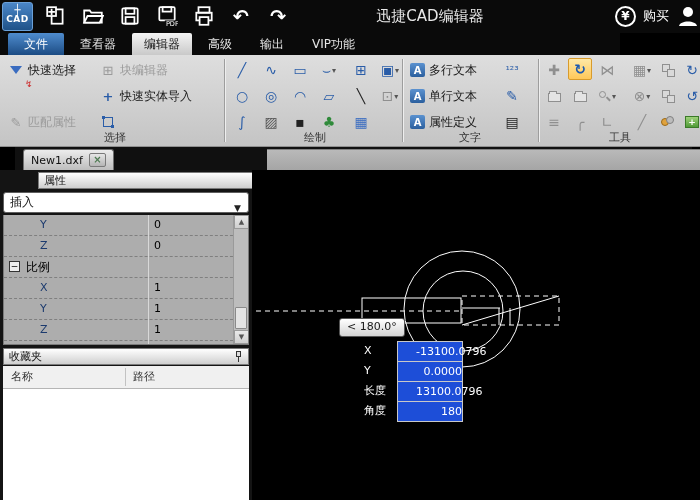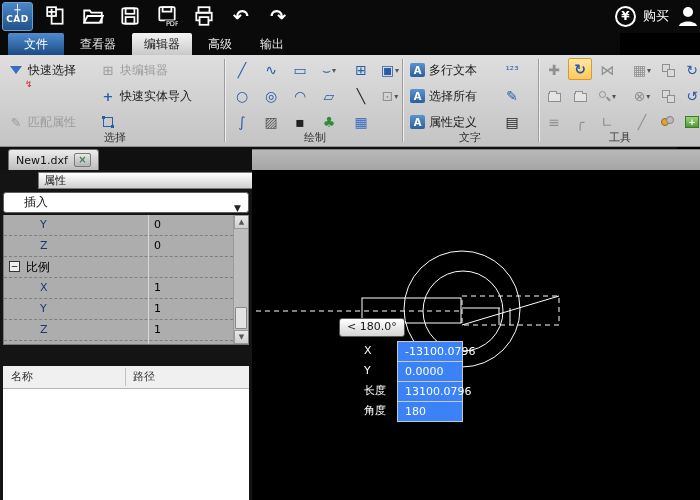--- a/index.html
+++ b/index.html
@@ -60,37 +60,37 @@
   .magic i{position:absolute;left:8px;top:8px;width:5px;height:1.5px;background:#8f8f8f;transform:rotate(45deg);}
   .folderic{width:13px;height:9px;border:1px solid #8f8f8f;background:#e4e4e4;position:relative;margin-top:3px;}
   .folderic:before{content:"";position:absolute;left:0;top:-3px;width:6px;height:2px;border:1px solid #8f8f8f;border-bottom:none;background:#e4e4e4;}
   .greentab{width:14px;height:12px;background:linear-gradient(#9fd27a,#4f9a37);border:1px solid #3a7a28;color:#fff;
             font-size:9px;line-height:10px;text-align:center;font-weight:bold;}
   .circles2{position:relative;width:14px;height:13px;}
   .circles2 b{position:absolute;left:0;top:2px;width:8px;height:8px;border-radius:50%;background:#e0a23c;border:1px solid #9a6a1a;}
   .circles2 i{position:absolute;left:5px;top:0;width:8px;height:8px;border-radius:50%;background:#bcbcbc;border:1px solid #808080;}
 
   
-  .tabrow{position:absolute;left:0;top:147px;width:677px;height:23px;background:#101010;}
+  .tabrow{position:absolute;left:15px;top:147px;width:677px;height:23px;background:#101010;}
   .graystrip{position:absolute;left:252px;top:2px;width:448px;height:21px;background:linear-gradient(#b9b9b9,#a5a5a5);border-top:1px solid #808080;}
   .doctab{position:absolute;left:8px;top:2px;height:21px;display:flex;align-items:center;gap:6px;padding:0 7px;
           background:linear-gradient(#ececec,#bdbdbd);border:1px solid #6f6f6f;border-bottom:none;border-radius:3px 3px 0 0;
           font-size:11px;color:#111;}
   .tabclose{width:17px;height:14px;background:linear-gradient(#e6e6e6,#b5b5b5);border:1px solid #7a7a7a;border-radius:2px;
             font-size:10px;line-height:12px;text-align:center;color:#4c7a50;font-weight:bold;}
 
   
   .dock{position:absolute;left:0;top:170px;width:252px;height:330px;background:#141414;}
   .phead{position:absolute;left:3px;width:246px;height:17px;background:linear-gradient(#ffffff,#cfcfcf);
          border:1px solid #7a7a7a;color:#111;font-size:11px;line-height:15px;padding-left:5px;}
   .pin{position:absolute;right:5px;top:2px;width:9px;height:11px;}
   .pin b{position:absolute;left:2px;top:0;width:5px;height:6px;border:1px solid #333;background:#ddd;}
   .pin i{position:absolute;left:4px;top:6px;width:1px;height:5px;background:#333;}
   .pdrop{position:absolute;left:3px;top:22px;width:246px;height:21px;background:#fff;border:1px solid #5f5f5f;border-radius:3px;
-         font-size:12px;color:#111;line-height:19px;padding-left:20px;}
+         font-size:12px;color:#111;line-height:19px;padding-left:6px;}
   .pdrop .dar{position:absolute;right:7px;top:6px;font-size:9px;color:#222;}
   .pgrid{position:absolute;left:3px;top:45px;width:246px;height:130px;background:#adadad;overflow:hidden;border:1px solid #7a7a7a;border-top:none;}
   .prow{position:relative;height:21px;border-bottom:1px dashed #7f7f7f;font-size:11px;line-height:20px;}
   .prow .lab{position:absolute;left:36px;color:#1b3a6e;}
   .prow .val{position:absolute;left:150px;color:#000;}
   .prow.group .lab{left:22px;color:#000;font-size:12px;}
   .collapse-box{position:absolute;left:5px;top:4px;width:11px;height:11px;border:1px solid #333;background:#eee;
                 font-size:9px;line-height:9px;text-align:center;color:#000;}
   .vline{position:absolute;left:144px;top:0;bottom:0;width:1px;background:#d8d8d8;}
   .sbar{position:absolute;right:0;top:0;bottom:0;width:15px;background:#bdbdbd;border-left:1px solid #9a9a9a;}
@@ -108,22 +108,22 @@
   
   .canvas{position:absolute;left:252px;top:170px;width:448px;height:330px;background:#000;}
   .canvas svg line,.canvas svg rect,.canvas svg circle{stroke:#fff;fill:none;stroke-width:1;}
   .canvas svg .dash{stroke-dasharray:5 4;}
   .angletip{position:absolute;left:87px;top:148px;height:19px;padding:1px 7px 0 7px;
             background:linear-gradient(#ffffff,#d4d4d4);border:1px solid #555;border-radius:3px;
             font-size:11px;color:#1a1a1a;white-space:nowrap;}
   .ctable{position:absolute;left:108px;top:171px;}
   .crow{position:relative;height:20px;}
   .clab{position:absolute;left:4px;width:34px;color:#fff;font-size:11px;line-height:20px;}
-  .cval{position:absolute;left:37px;top:0;width:66px;height:21px;border:1px solid #c8c8c8;background:#3b82f6;
-        color:#fff;font-size:11px;line-height:19px;padding-left:7px;}
+  .cval{position:absolute;left:37px;top:0;width:66px;height:21px;border:1px solid #c8c8c8;background:#1d4ed8;
+        color:#fff;font-size:11px;line-height:19px;padding-left:18px;text-align:right;}
 </style>
 </head>
 <body>
 
 <div id="app">
 
   <div class="titlebar">
     <div class="logo">
       <span class="cross">┼</span>
       <span class="cad">CAD</span>
@@ -164,40 +164,42 @@
             <rect x="6" y="11" width="8" height="7" fill="#0a0a0a"></rect>
           </svg>
       </div>
       <div class="tbtn">
           <span class="arrowchar">↶</span>
         </div>
       <div class="tbtn">
           <span class="arrowchar">↷</span>
         </div>
     </div>
+    <div class="apptitle">迅捷CAD编辑器</div>
     <div class="tbright">
       <span class="yen">
           <span>¥</span>
         </span>
       <span class="buytext">购买</span>
       <span class="person">
         <svg width="26" height="24" viewBox="0 0 24 24">
             <circle cx="11" cy="8" r="5" fill="#fff" stroke="none"></circle>
             <path d="M2 22c1-6 17-6 18 0z" fill="#fff" stroke="none"></path>
           </svg>
       </span>
     </div>
   </div>
 
   <div class="menubar">
     <div class="mitem file">文件</div>
     <div class="mitem">查看器</div>
     <div class="mitem active">编辑器</div>
     <div class="mitem">高级</div>
     <div class="mitem">输出</div>
+    <div class="mitem">VIP功能</div>
   </div>
 
   <div class="ribbon">
 
     <div class="rbtn" style="left:8px;top:4px;">
       <span class="ric">
           <span class="funnel">
             <i class="bolt">↯</i>
           </span>
         </span>
@@ -245,21 +247,21 @@
     <div class="cell" style="left:349px;top:56px;color:#3a6cc0;">▦</div>
     <div class="rgroup-label" style="left:270px;width:90px;">绘制</div>
     <div class="rgdiv" style="left:402px;"></div>
 
     <div class="rbtn" style="left:410px;top:4px;">
       <span class="abox">A</span>
       <span>多行文本</span>
     </div>
     <div class="rbtn" style="left:410px;top:30px;">
       <span class="abox">A</span>
-      <span>选择所有</span>
+      <span>单行文本</span>
     </div>
     <div class="rbtn" style="left:410px;top:56px;">
       <span class="abox">A</span>
       <span>属性定义</span>
     </div>
     <div class="cell" style="left:500px;top:4px;font-size:11px;">¹²³</div>
     <div class="cell" style="left:500px;top:30px;">✎</div>
     <div class="cell" style="left:500px;top:56px;color:#222;">▤</div>
     <div class="rgroup-label" style="left:425px;width:90px;">文字</div>
     <div class="rgdiv" style="left:538px;"></div>
@@ -356,20 +358,27 @@
       </div>
       <div class="prow">
         <span class="lab">Z</span>
         <span class="val">1</span>
       </div>
       <div class="sbar">
         <div class="sarr up">▲</div>
         <div class="sthumb"></div>
         <div class="sarr dn">▼</div>
       </div>
+    </div>
+    <div class="phead favhead">
+      <span>收藏夹</span>
+      <span class="pin">
+          <b></b>
+          <i></i>
+        </span>
     </div>
     <div class="favcols">
       <span class="c1">名称</span>
       <span class="cd"></span>
       <span class="c2">路径</span>
     </div>
     <div class="favlist"></div>
   </div>
 
   <div class="canvas">

